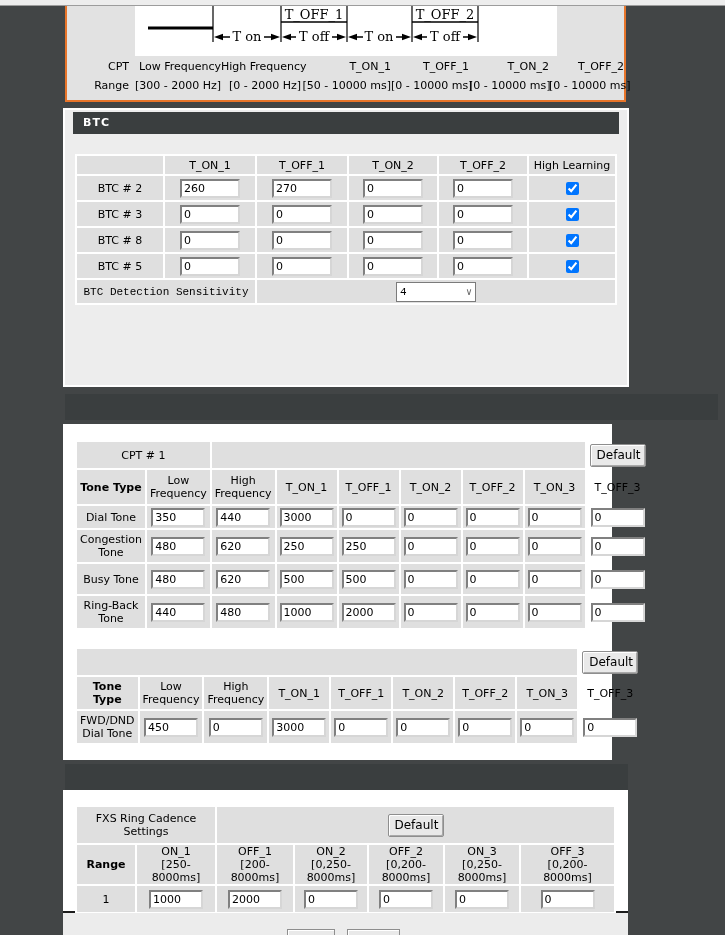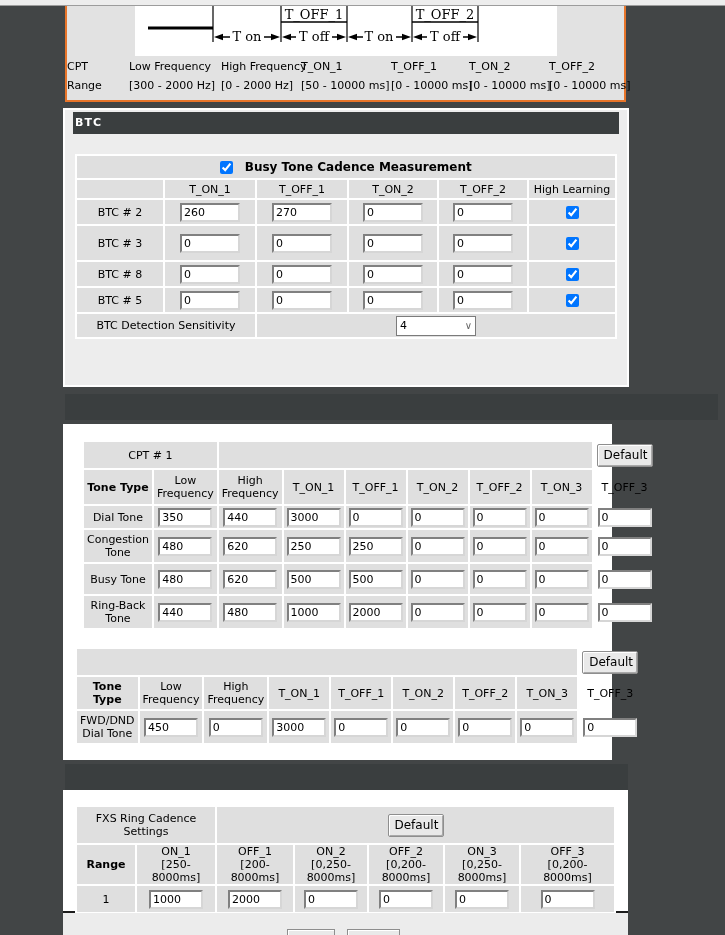--- a/index.html
+++ b/index.html
@@ -7,26 +7,26 @@
         font-family:"DejaVu Sans","Liberation Sans",sans-serif;font-size:11px;color:#000;}
   
   .topstrip{position:absolute;left:0;top:0;width:725px;height:5px;background:#ededed;border-bottom:1px solid #9c9c9c;}
   
   .bar{position:absolute;background:#3a3e3f;}
   
   .orange-box{position:absolute;left:65px;top:6px;width:557px;height:94px;background:#e2e2e2;
               border-left:2px solid #e8752a;border-right:2px solid #e8752a;border-bottom:2px solid #e8752a;}
   .diagram{position:absolute;left:68px;top:0;width:422px;height:50px;background:#fff;}
   .cpt-grid{position:absolute;left:0;top:54px;width:557px;display:grid;grid-template-columns:62px 92px 80px 90px 78px 80px 75px;row-gap:6px;}
-  .cpt-grid div{text-align:left;white-space:nowrap;overflow:visible;}
+  .cpt-grid div{text-align:right;white-space:nowrap;overflow:visible;}
   
   .white-box{position:absolute;background:#ffffff;}
   .grey-box{position:absolute;background:#ededed;border:2px solid #ffffff;}
   .section-titlebar{position:absolute;left:8px;top:2px;right:8px;height:22px;background:#3a3e3f;color:#fff;
-                    font-weight:bold;letter-spacing:1px;line-height:22px;padding-left:2px;}
+                    font-weight:bold;letter-spacing:1px;line-height:22px;padding-left:10px;}
   
   table.tbl{border-collapse:collapse;table-layout:fixed;}
   table.tbl td,table.tbl th{background:#dfdfdf;border:2px solid #ffffff;padding:0 3px;font-size:11px;font-weight:normal;
                             text-align:center;vertical-align:middle;}
   table.tbl td.dark-col,table.tbl th.dark-col{background:transparent;border-top:none;border-right:none;border-bottom:none;border-left:2px solid #fff;}
   td.lbl{font-weight:bold;}
   td.left,th.left{text-align:left;}
   td.right{text-align:right;}
   
   input.fld{height:15px;font-size:11px;font-family:"DejaVu Sans","Liberation Sans",sans-serif;
@@ -120,43 +120,37 @@
     <table class="tbl" style="position:absolute;left:10px;top:44px;">
       <colgroup>
           <col style="width:88px">
           <col style="width:92px">
           <col style="width:92px">
           <col style="width:90px">
           <col style="width:90px">
           <col style="width:88px">
         </colgroup>
       <tbody>
-          <tr>
-        <td colspan="6" class="left" style="height:22px;">
-          <input type="checkbox" class="cbx" checked="" style="">
-          <span class="cb-text">Busy Tone Cadence Measurement</span>
-        </td>
-      </tr>
       <tr style="height:20px;">
         <td></td>
         <td>T_ON_1</td>
         <td>T_OFF_1</td>
         <td>T_ON_2</td>
         <td>T_OFF_2</td>
         <td>High Learning</td>
       </tr>
       <tr style="height:26px;">
         <td class="lbl">BTC # 2</td>
         <td class="left"><input class="fld w58" value="260" style=""></td>
         <td class="left"><input class="fld w58" value="270" style=""></td>
         <td class="left"><input class="fld w58" value="0" style=""></td>
         <td class="left"><input class="fld w58" value="0" style=""></td>
         <td><input type="checkbox" class="cbx" checked="" style=""></td>
       </tr>
-      <tr style="height:36px;">
+      <tr style="height:26px;">
         <td class="lbl">BTC # 3</td>
         <td class="left"><input class="fld w58" value="0" style=""></td>
         <td class="left"><input class="fld w58" value="0" style=""></td>
         <td class="left"><input class="fld w58" value="0" style=""></td>
         <td class="left"><input class="fld w58" value="0" style=""></td>
         <td><input type="checkbox" class="cbx" checked="" style=""></td>
       </tr>
       <tr style="height:26px;">
         <td class="lbl">BTC # 8</td>
         <td class="left"><input class="fld w58" value="0" style=""></td>
@@ -166,36 +160,36 @@
         <td><input type="checkbox" class="cbx" checked="" style=""></td>
       </tr>
       <tr style="height:26px;">
         <td class="lbl">BTC # 5</td>
         <td class="left"><input class="fld w58" value="0" style=""></td>
         <td class="left"><input class="fld w58" value="0" style=""></td>
         <td class="left"><input class="fld w58" value="0" style=""></td>
         <td class="left"><input class="fld w58" value="0" style=""></td>
         <td><input type="checkbox" class="cbx" checked="" style=""></td>
       </tr>
-      <tr style="height:25px;">
+      <tr style="height:25px;font-family:Liberation Mono, monospace;">
         <td colspan="2" class="lbl">BTC Detection Sensitivity</td>
         <td colspan="4" class="left">
           <span class="sel">
             <span>4</span>
             <span class="arrow">∨</span>
           </span>
         </td>
       </tr>
     </tbody>
       </table>
   </div>
 
   <div class="white-box" style="left:63px;top:424px;width:549px;height:336px;overflow:visible;">
 
-    <table class="tbl" style="position:absolute;left:12px;top:16px;margin-left:7px;">
+    <table class="tbl" style="position:absolute;left:12px;top:16px;">
       <colgroup>
           <col style="width:62px">
           <col style="width:68px">
           <col style="width:68px">
           <col style="width:68px">
           <col style="width:68px">
           <col style="width:68px">
           <col style="width:68px">
           <col style="width:80px">
           <col style="width:64px">

